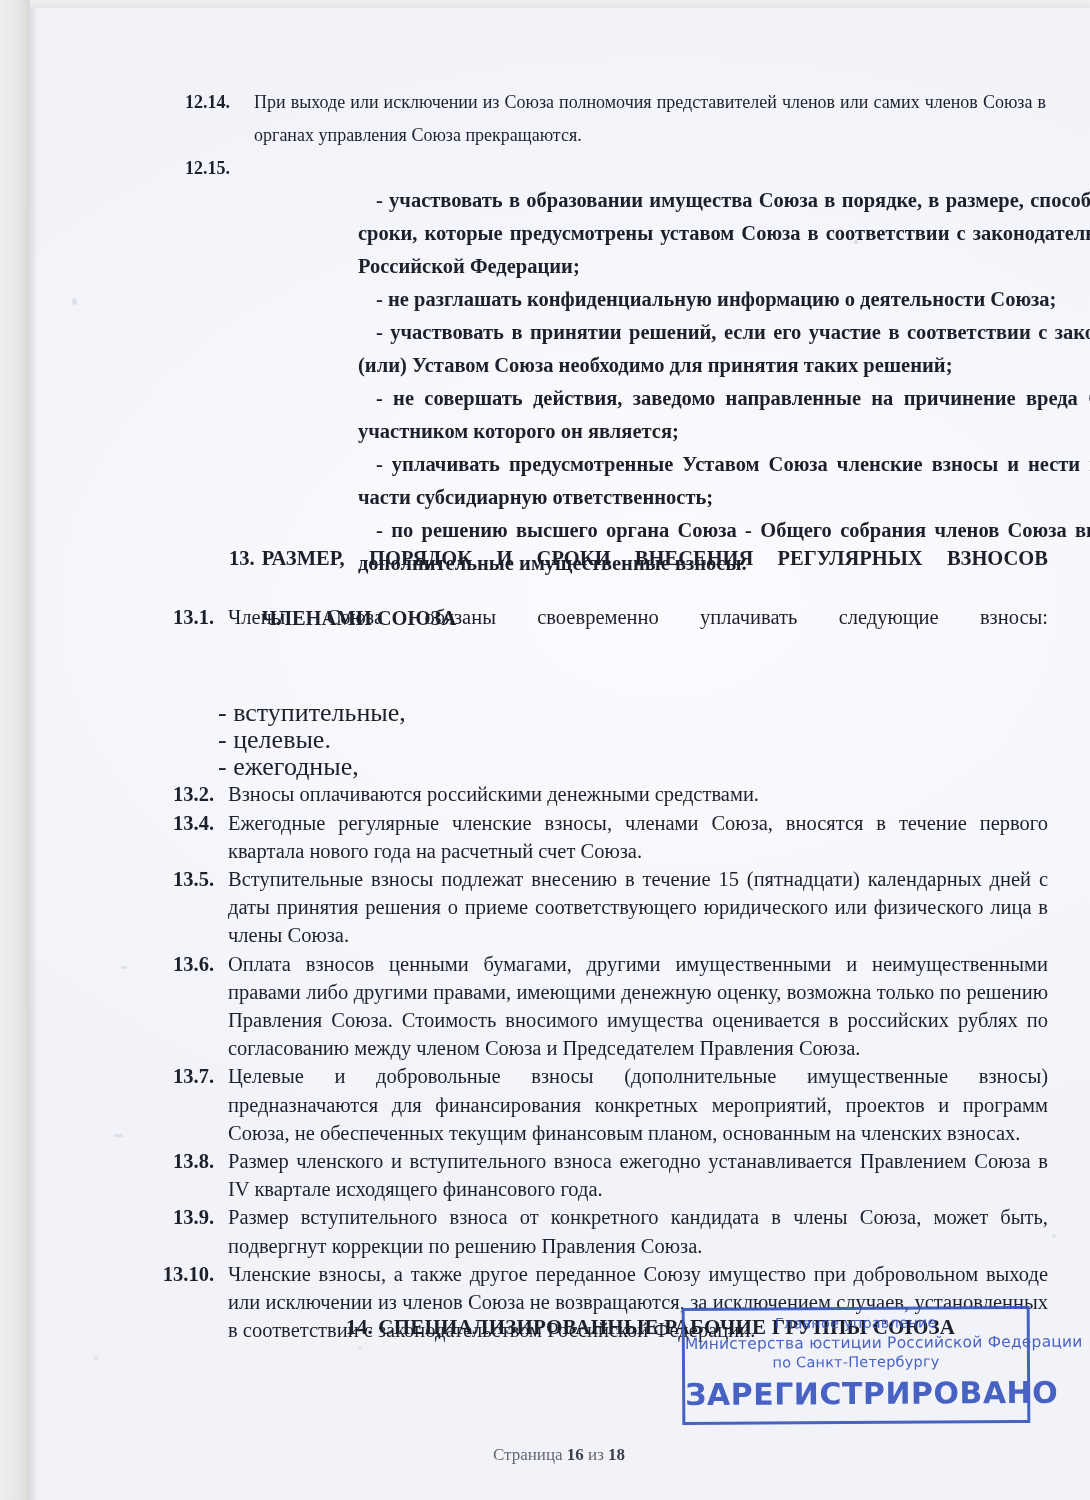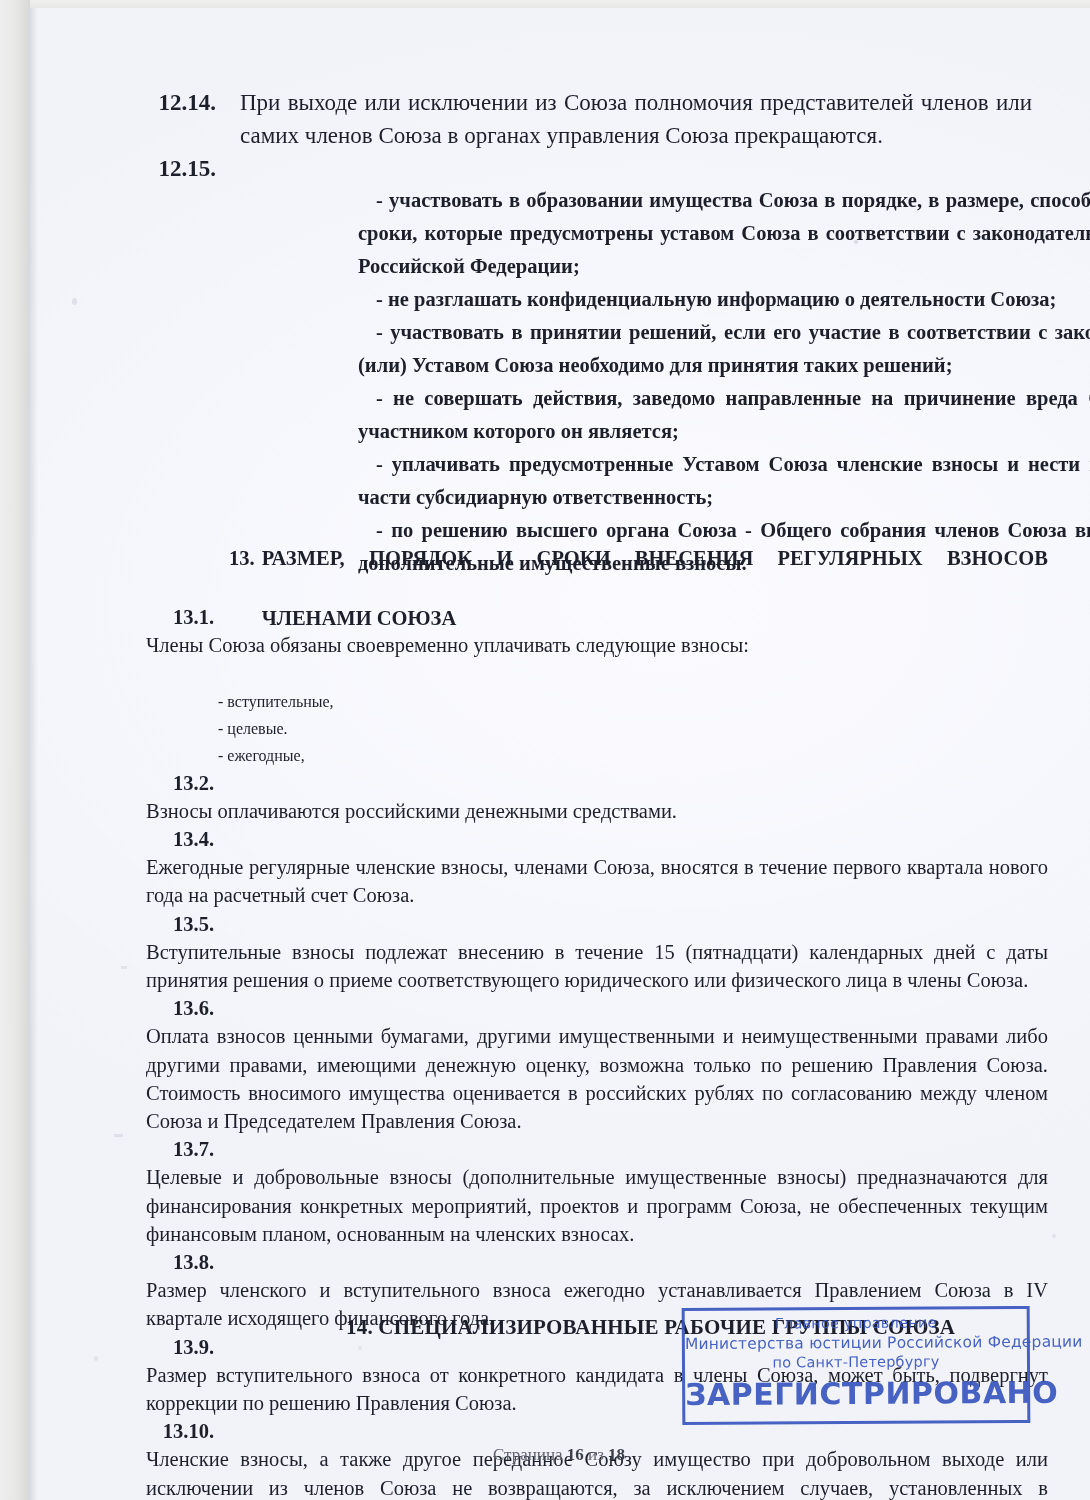--- a/index.html
+++ b/index.html
@@ -79,24 +79,24 @@
   }
   .clause .body.last-line-left::after {
     content: "";
     display: inline-block;
     width: 100%;
   }
 
   
   .block12 {
     position: absolute;
-    left: 110px;
+    left: 124px;
     top: 78px;
     width: 894px;
-    font-size: 23px;
+    font-size: 18px;
     line-height: 33px;
   }
   .block12 .clause .num { width: 78px; padding-right: 0; }
   .block12 .clause .body { margin-left: 24px; }
   .block12 .bold-body .body { font-weight: bold; }
 
   .sub-list {
     margin-left: 102px;
     width: 792px;
     font-size: 20.5px;
@@ -146,28 +146,29 @@
 
   
   .block13 {
     position: absolute;
     left: 104px;
     top: 595px;
     width: 916px;
     font-size: 20.5px;
     line-height: 28.2px;
   }
-  .block13 .clause { margin-bottom: 0; flex-direction: column; }
+  .block13 .clause { margin-bottom: 0; }
   .block13 .clause .num { width: 82px; }
   .block13 .clause .body { margin-left: 14px; }
 
   .dash-list {
     margin-left: 86px;
-    font-size: 16px;
+    font-size: 26px;
     line-height: 27px;
+    margin-top: 40px;
   }
 
   
   .sec-head-14 {
     position: absolute;
     left: 270px;
     top: 1305px;
     font-size: 21px;
     line-height: 28px;
     font-weight: bold;

